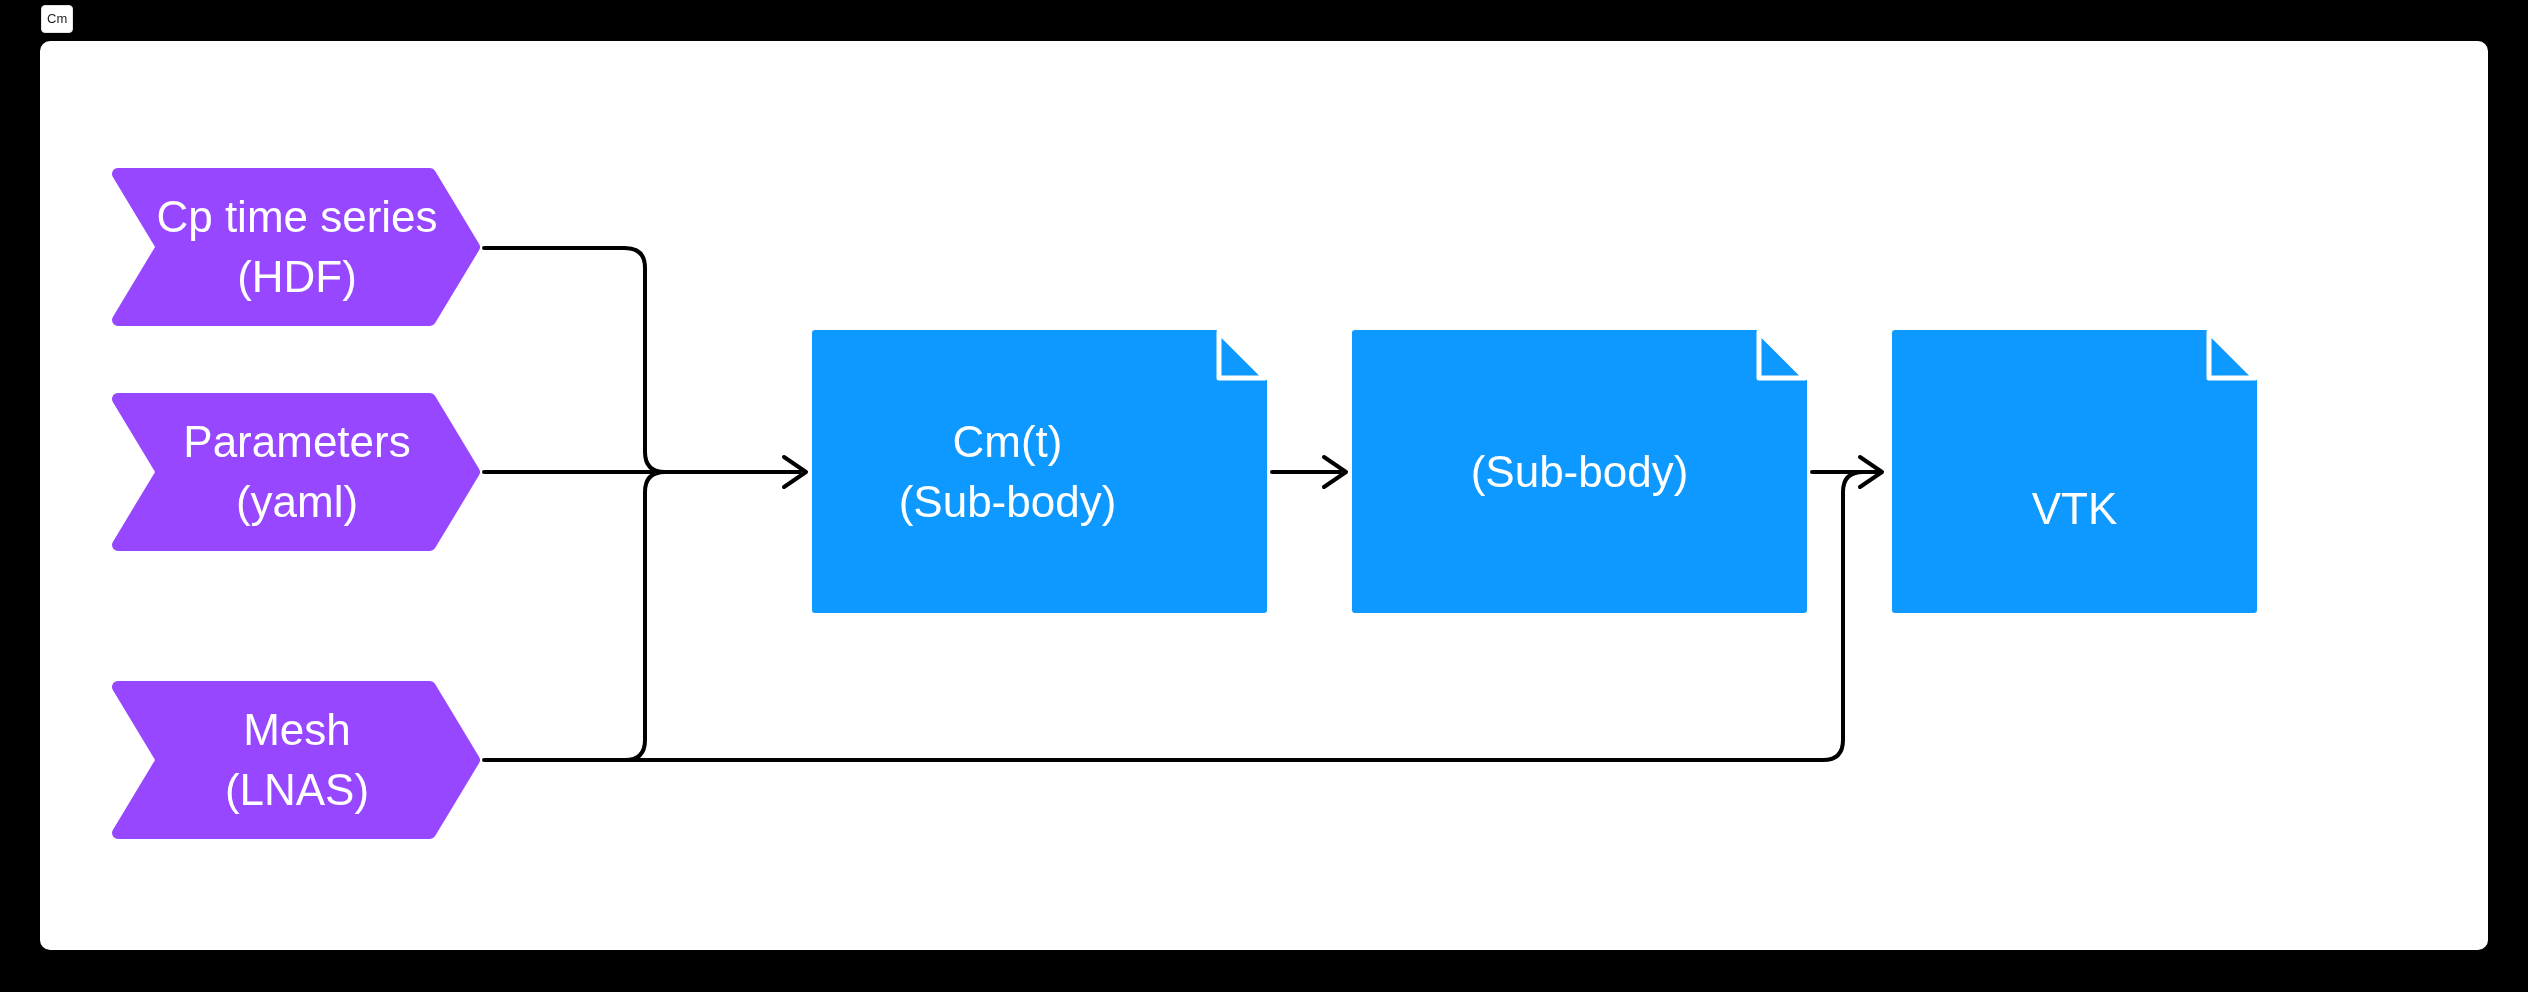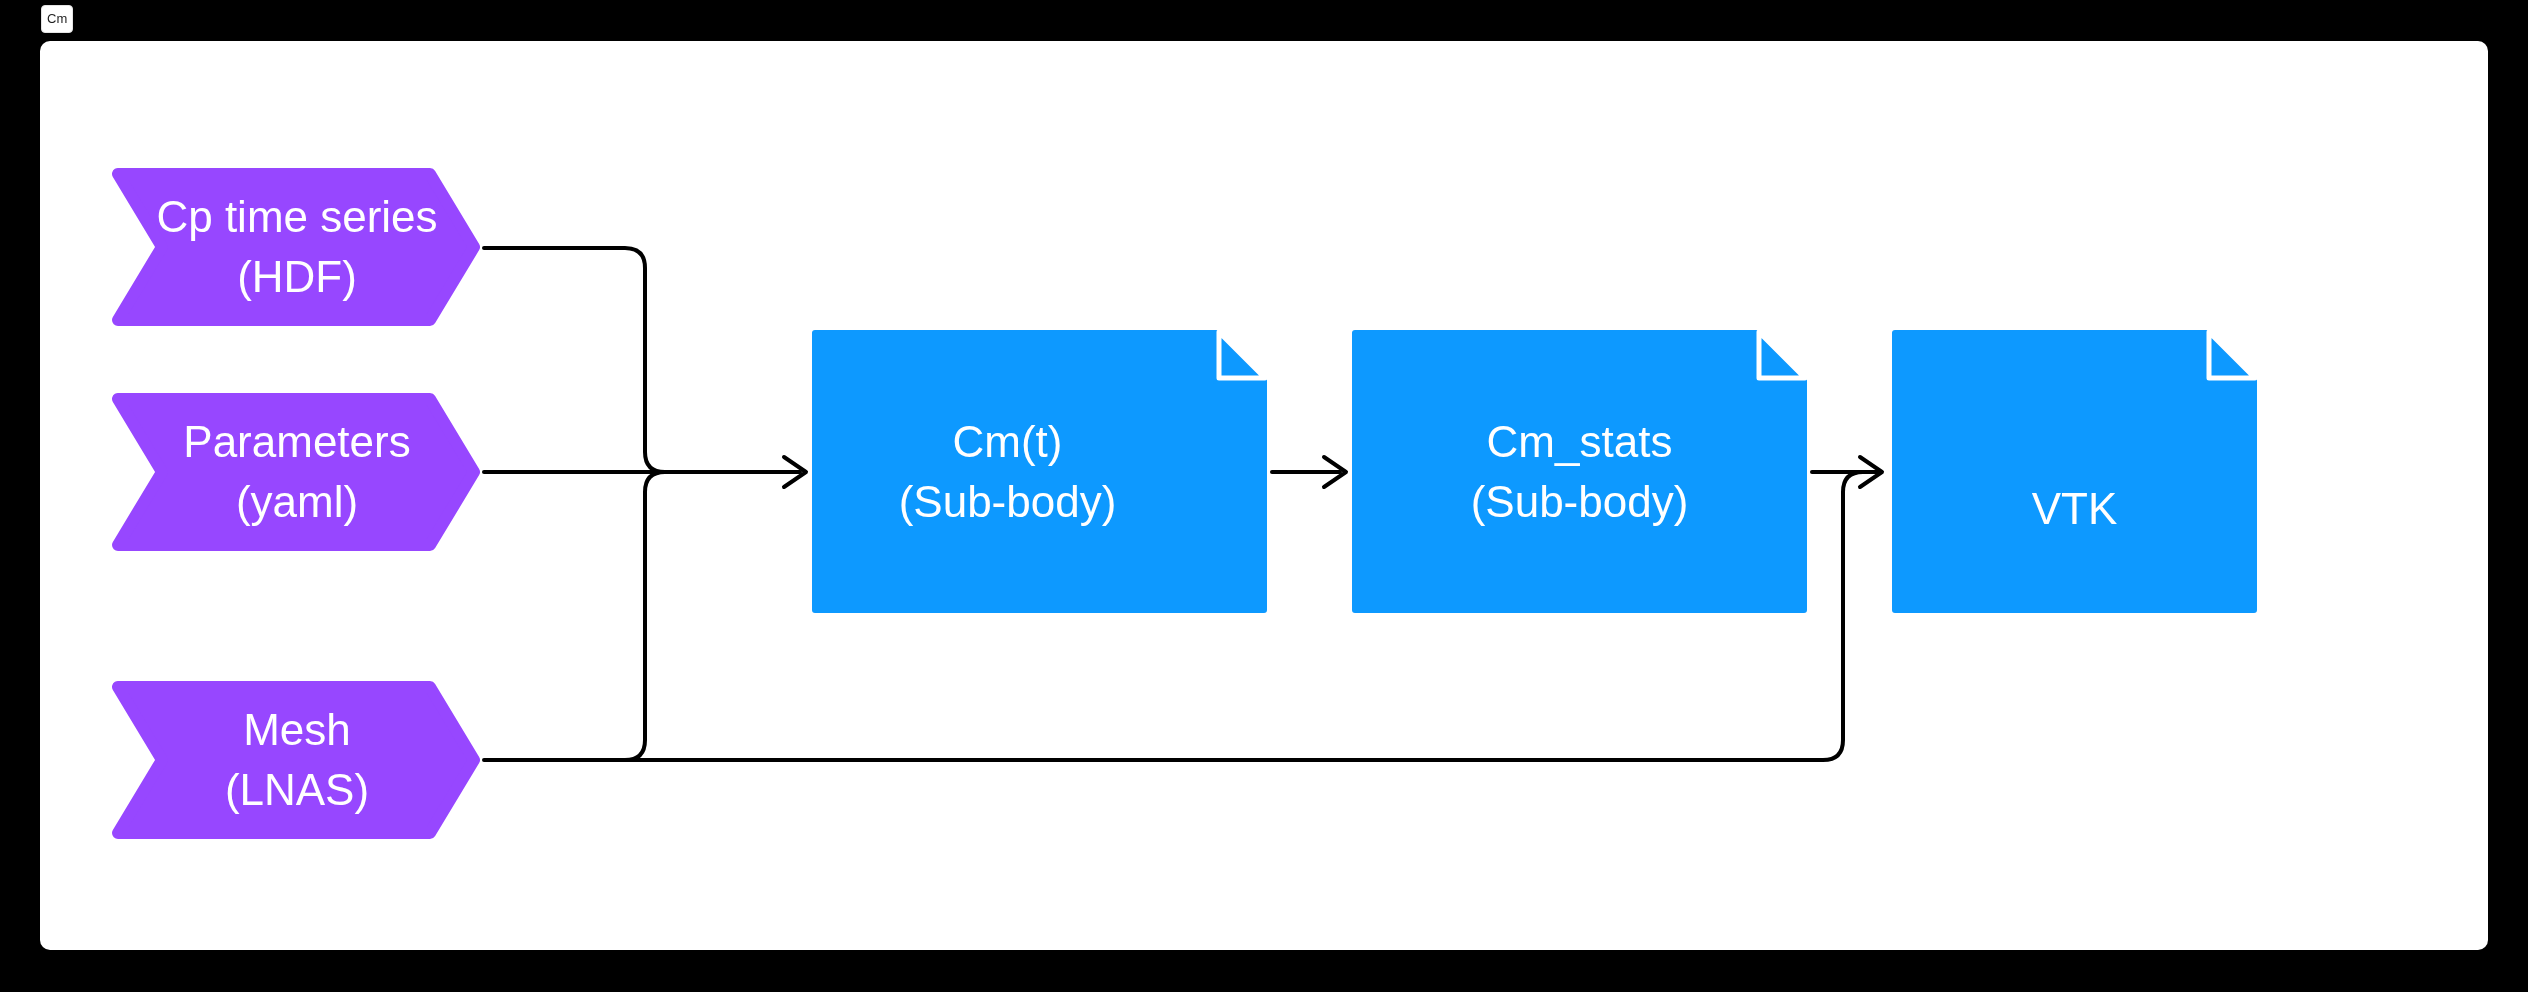--- a/index.html
+++ b/index.html
@@ -116,21 +116,20 @@
   <div class="node-label" style="left:112px; top:393px; width:370px; height:158px;">
     <span>Parameters</span>
     <span>(yaml)</span>
   </div>
 
   <div class="node-label" style="left:780px; top:330px; width:455px; height:283px;">
     <span>Cm(t)</span>
     <span>(Sub-body)</span>
   </div>
   <div class="node-label" style="left:1352px; top:330px; width:455px; height:283px;">
-    <span>Cm_stats</span>
     <span>(Sub-body)</span>
   </div>
   <div class="node-label" style="left:1892px; top:330px; width:365px; height:357px;">
     <span>VTK</span>
     <span></span>
   </div>
 
 </div>
 
 </body></html>

